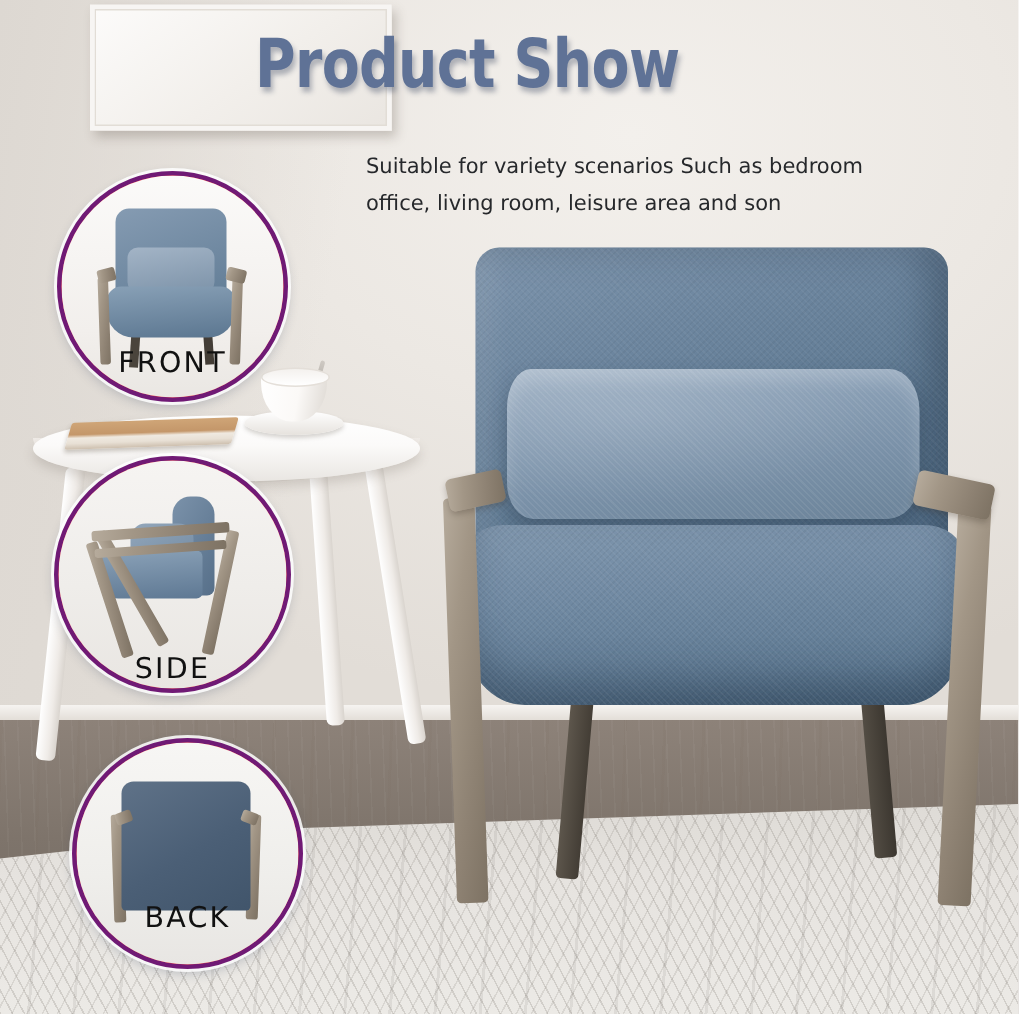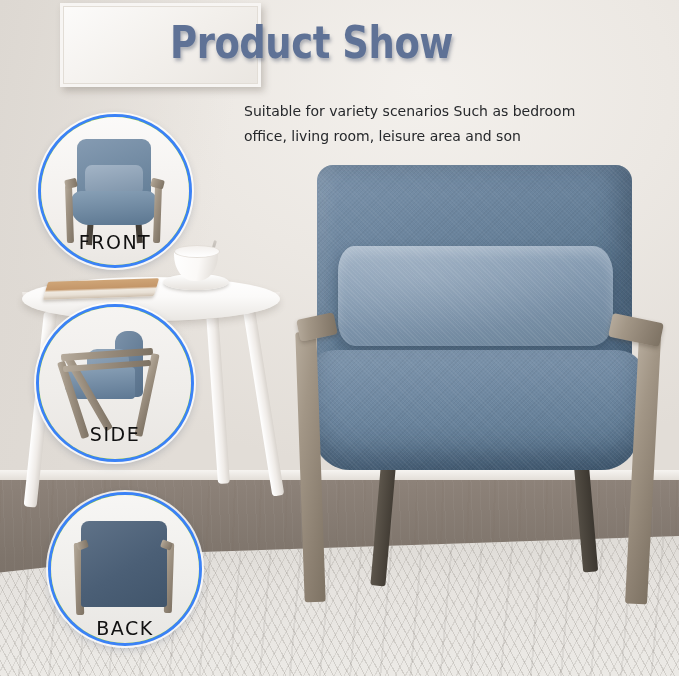--- a/index.html
+++ b/index.html
@@ -191,34 +191,34 @@
   .subtitle{
     position:absolute;left:244px;top:99px;width:420px;
     font-family:"DejaVu Sans",sans-serif;
     font-size:14px;line-height:25px;color:#26282b;
     white-space:pre-line;
   }
 
   
   .callout{
     position:absolute;border-radius:50%;overflow:hidden;
-    border:3px solid #3b82f6;
-    background:#84cc16;
+    border:3px solid #701a75;
+    background:#ef4444;
     box-shadow:0 0 0 2px rgba(255,255,255,.85), 0 3px 8px rgba(40,55,85,.25);
   }
   .c-front{left:38px;top:114px;width:148px;height:148px;}
   .c-side{left:36px;top:304px;width:152px;height:152px;}
   .c-back{left:48px;top:492px;width:148px;height:148px;}
   .callout-label{
     position:absolute;left:0;right:0;bottom:12px;text-align:center;
     font-family:"DejaVu Sans",sans-serif;font-size:19px;color:#111;
     letter-spacing:1.5px;font-weight:400;
   }
-  .c-side .callout-label{bottom:14px;}
-  .c-back .callout-label{bottom:4px;}
+  .c-side .callout-label{bottom:2px;}
+  .c-back .callout-label{bottom:20px;}
 
   
   .mini{position:absolute;}
   .mf-back{
     position:absolute;left:36px;top:22px;width:74px;height:62px;border-radius:9px 9px 4px 4px;
     background:linear-gradient(160deg,#859bb2,#627d96);
   }
   .mf-pill{
     position:absolute;left:44px;top:48px;width:58px;height:30px;border-radius:7px;
     background:linear-gradient(170deg,#a3b4c6,#7d93a9);

